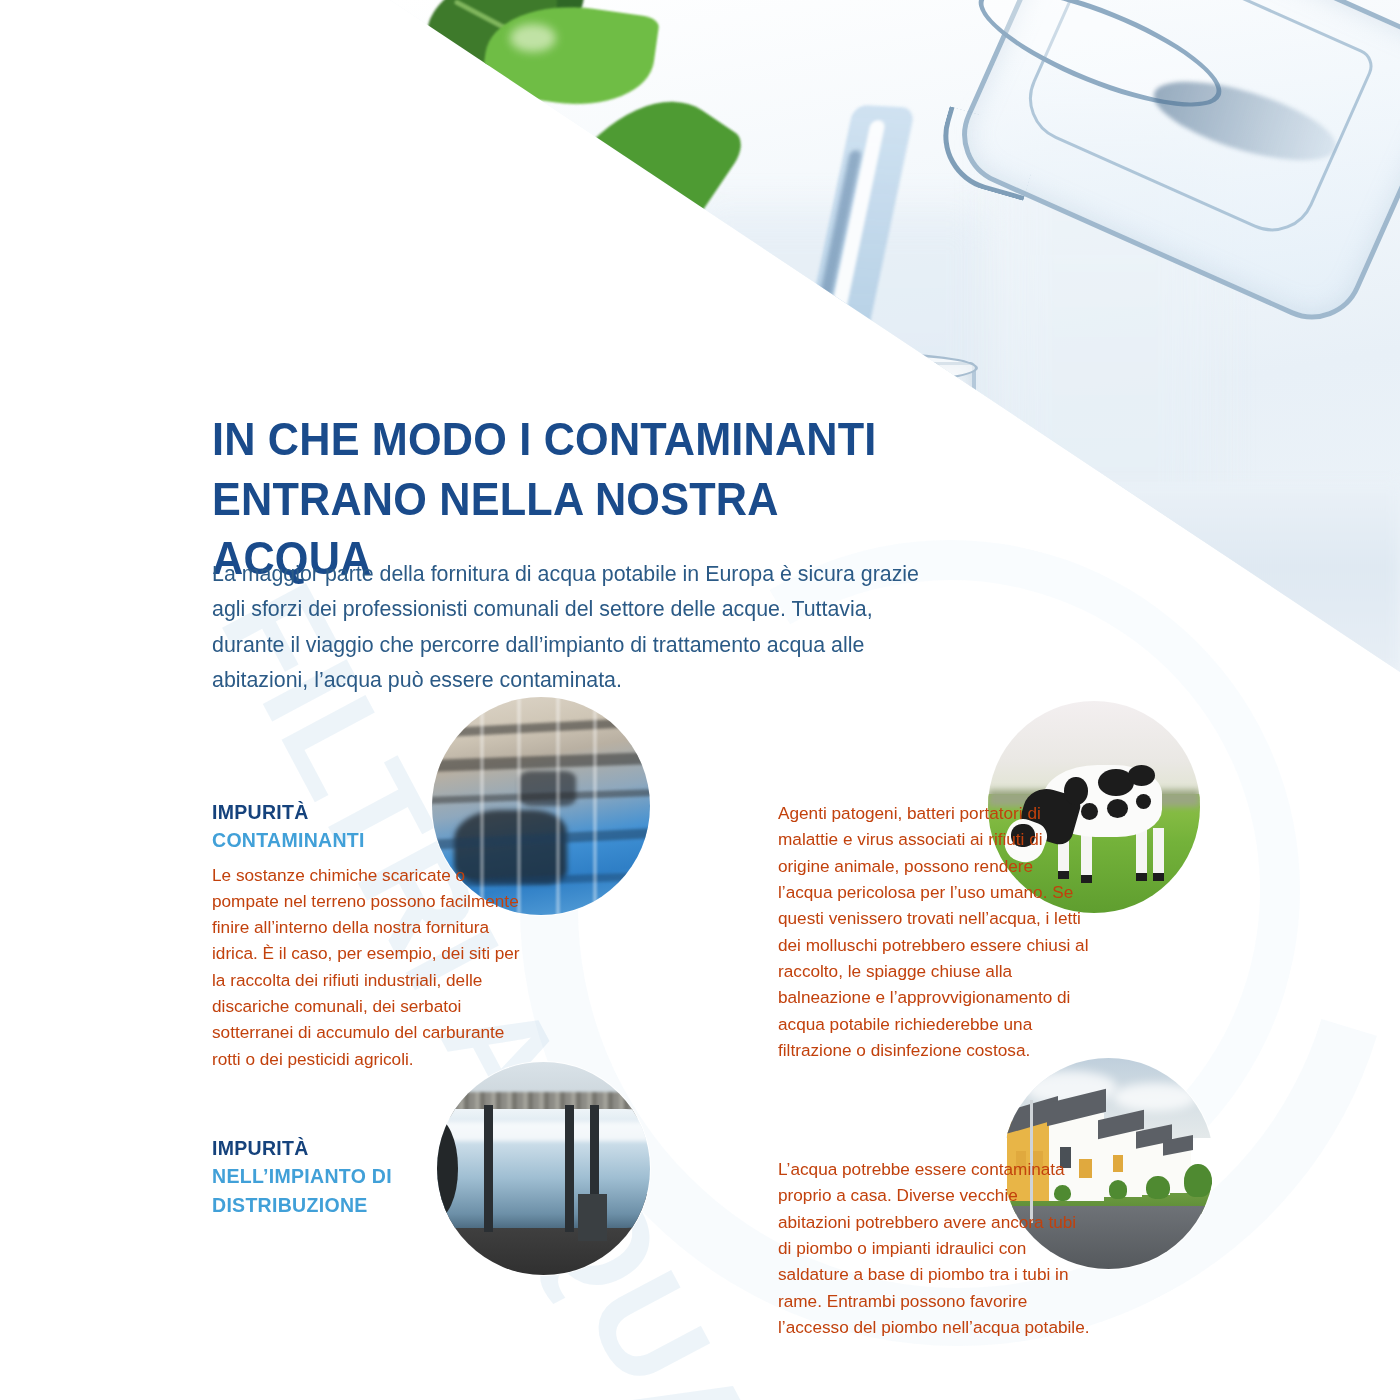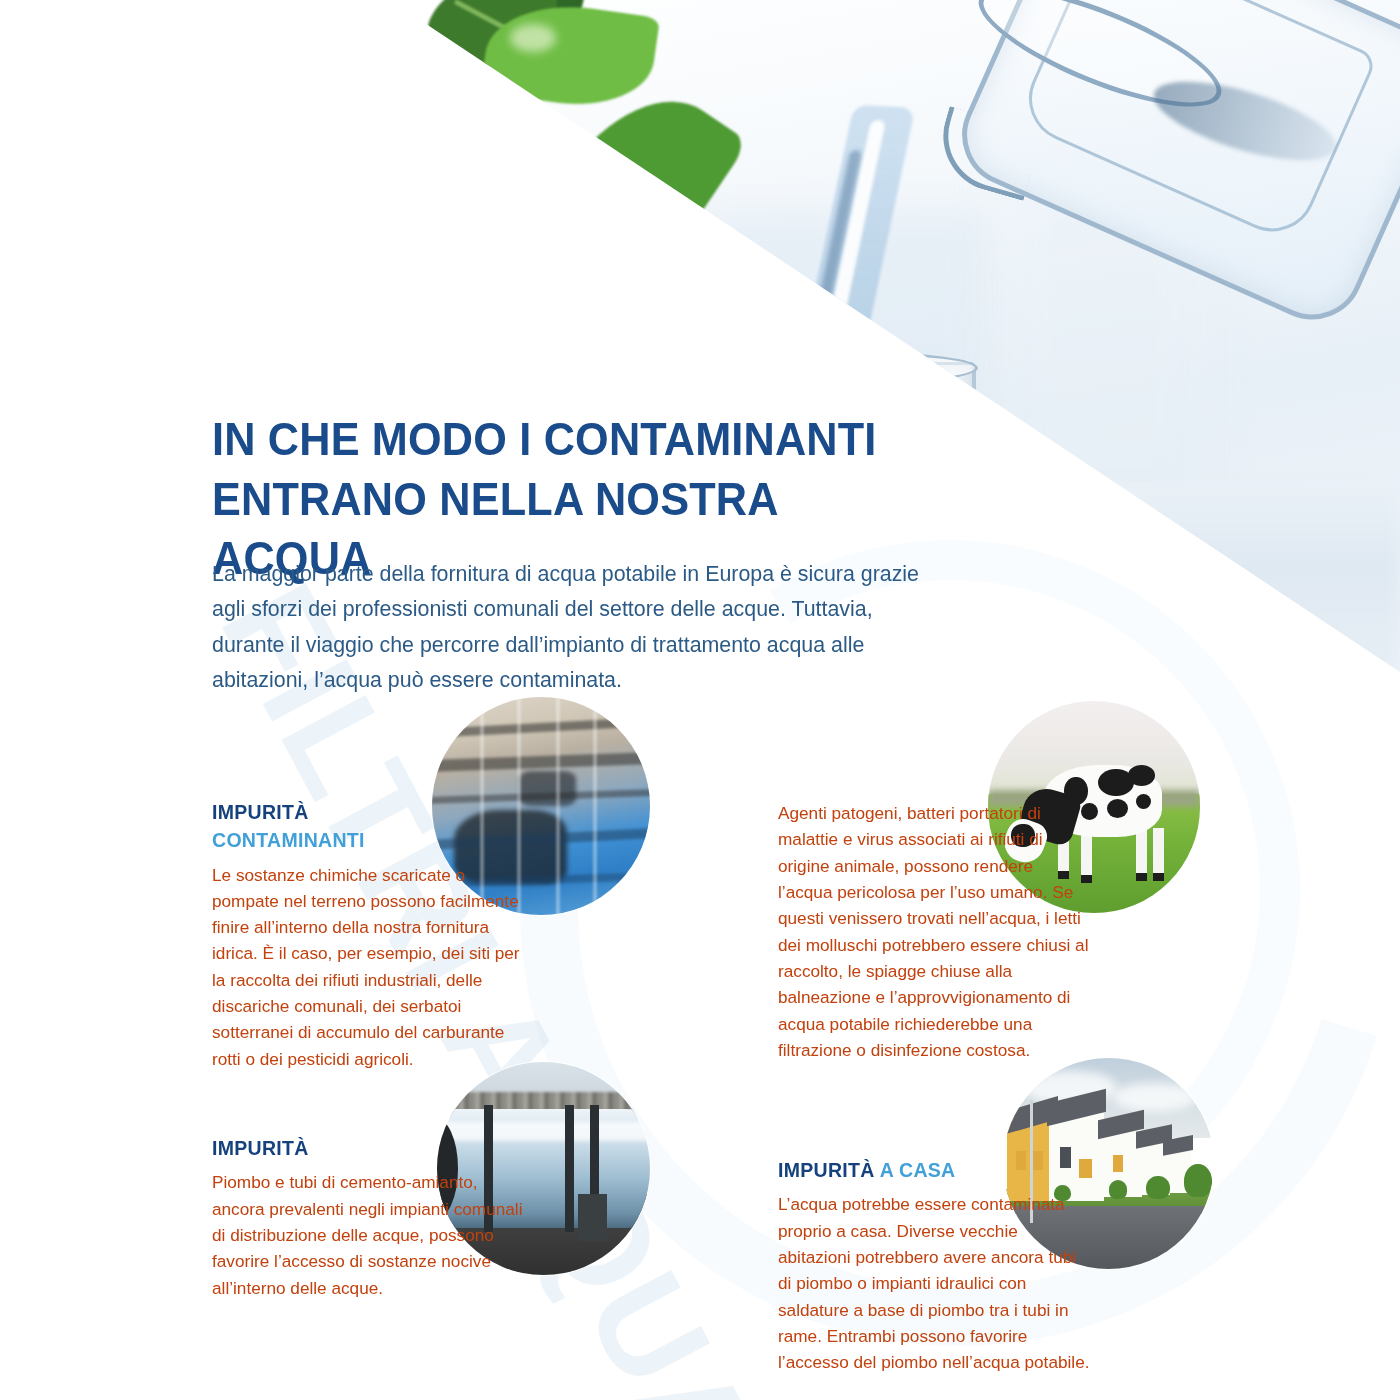--- a/index.html
+++ b/index.html
@@ -449,25 +449,21 @@
     <div class="card-body">Le sostanze chimiche scaricate o pompate nel terreno possono facilmente finire all’interno della nostra fornitura idrica. È il caso, per esempio, dei siti per la raccolta dei rifiuti industriali, delle discariche comunali, dei serbatoi sotterranei di accumulo del carburante rotti o dei pesticidi agricoli.</div>
   </div>
 
   <div class="card card-2">
     <div class="card-body">Agenti patogeni, batteri portatori di malattie e virus associati ai rifiuti di origine animale, possono rendere l’acqua pericolosa per l’uso umano. Se questi venissero trovati nell’acqua, i letti dei molluschi potrebbero essere chiusi al raccolto, le spiagge chiuse alla balneazione e l’approvvigionamento di acqua potabile richiederebbe una filtrazione o disinfezione costosa.</div>
   </div>
 
   <div class="card card-3">
     <div class="card-head">
       <span class="h-dark">IMPURITÀ</span><br>
+      <span class="h-light">NELL’IMPIANTO DI DISTRIBUZIONE</span>
     </div>
-    <div class="card-body">Piombo e tubi di cemento-amianto, ancora prevalenti negli impianti comunali di distribuzione delle acque, possono favorire l’accesso di sostanze nocive all’interno delle acque.</div>
   </div>
 
   <div class="card card-4">
-    <div class="card-head">
-      <span class="h-dark">IMPURITÀ</span>
-      <span class="h-light">A CASA</span>
-    </div>
     <div class="card-body">L’acqua potrebbe essere contaminata proprio a casa. Diverse vecchie abitazioni potrebbero avere ancora tubi di piombo o impianti idraulici con saldature a base di piombo tra i tubi in rame. Entrambi possono favorire l’accesso del piombo nell’acqua potabile.</div>
   </div>
 
 </div>
 
 </body></html>

